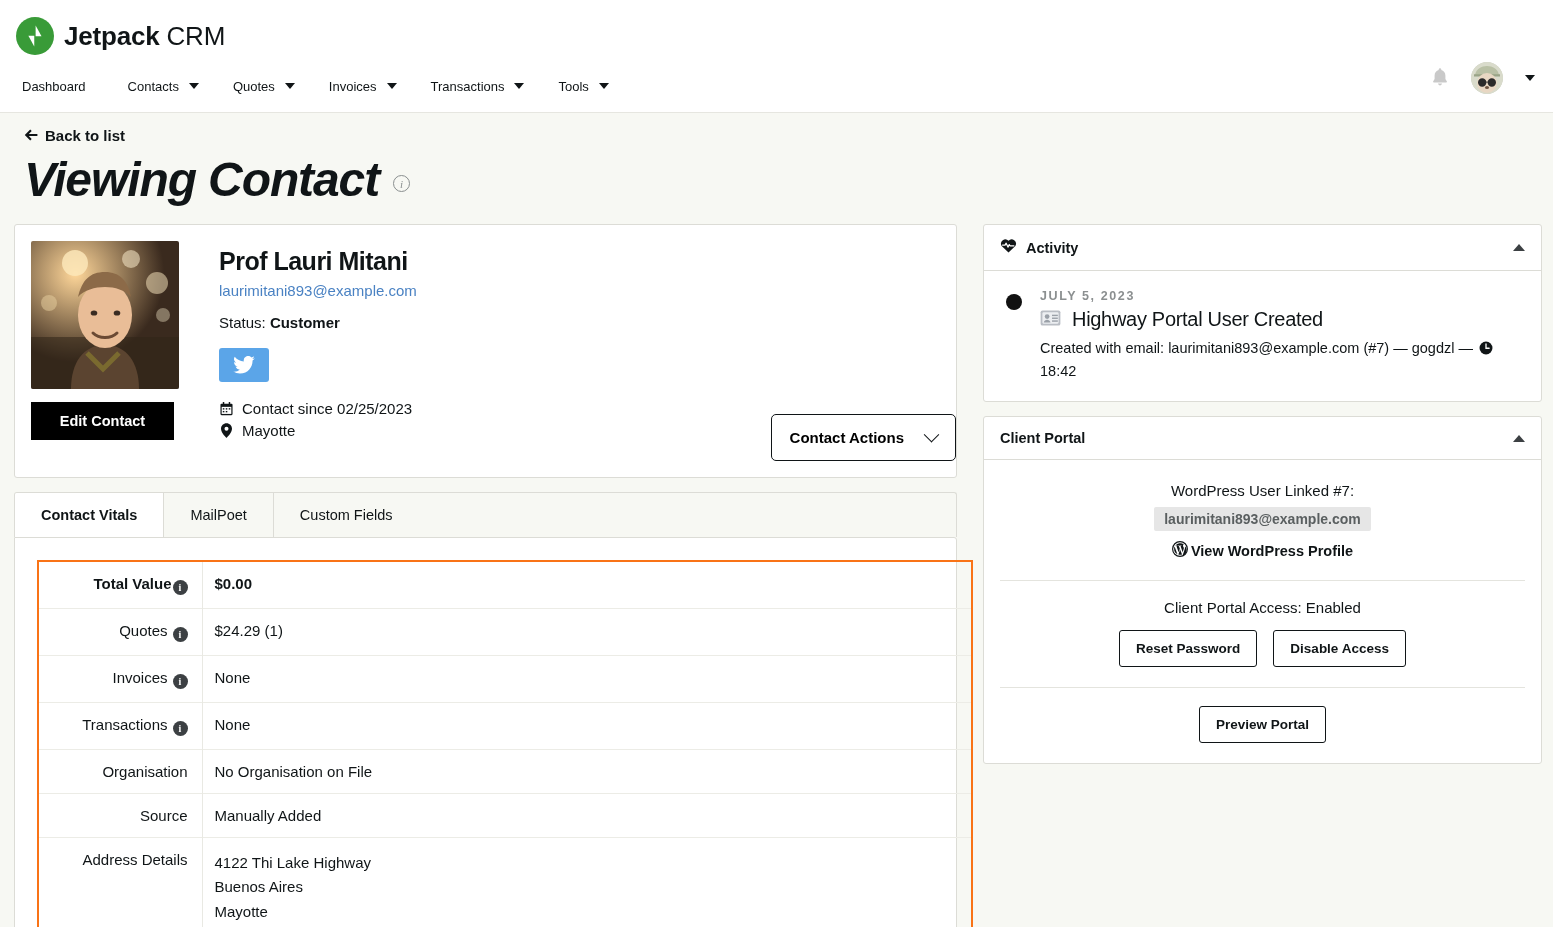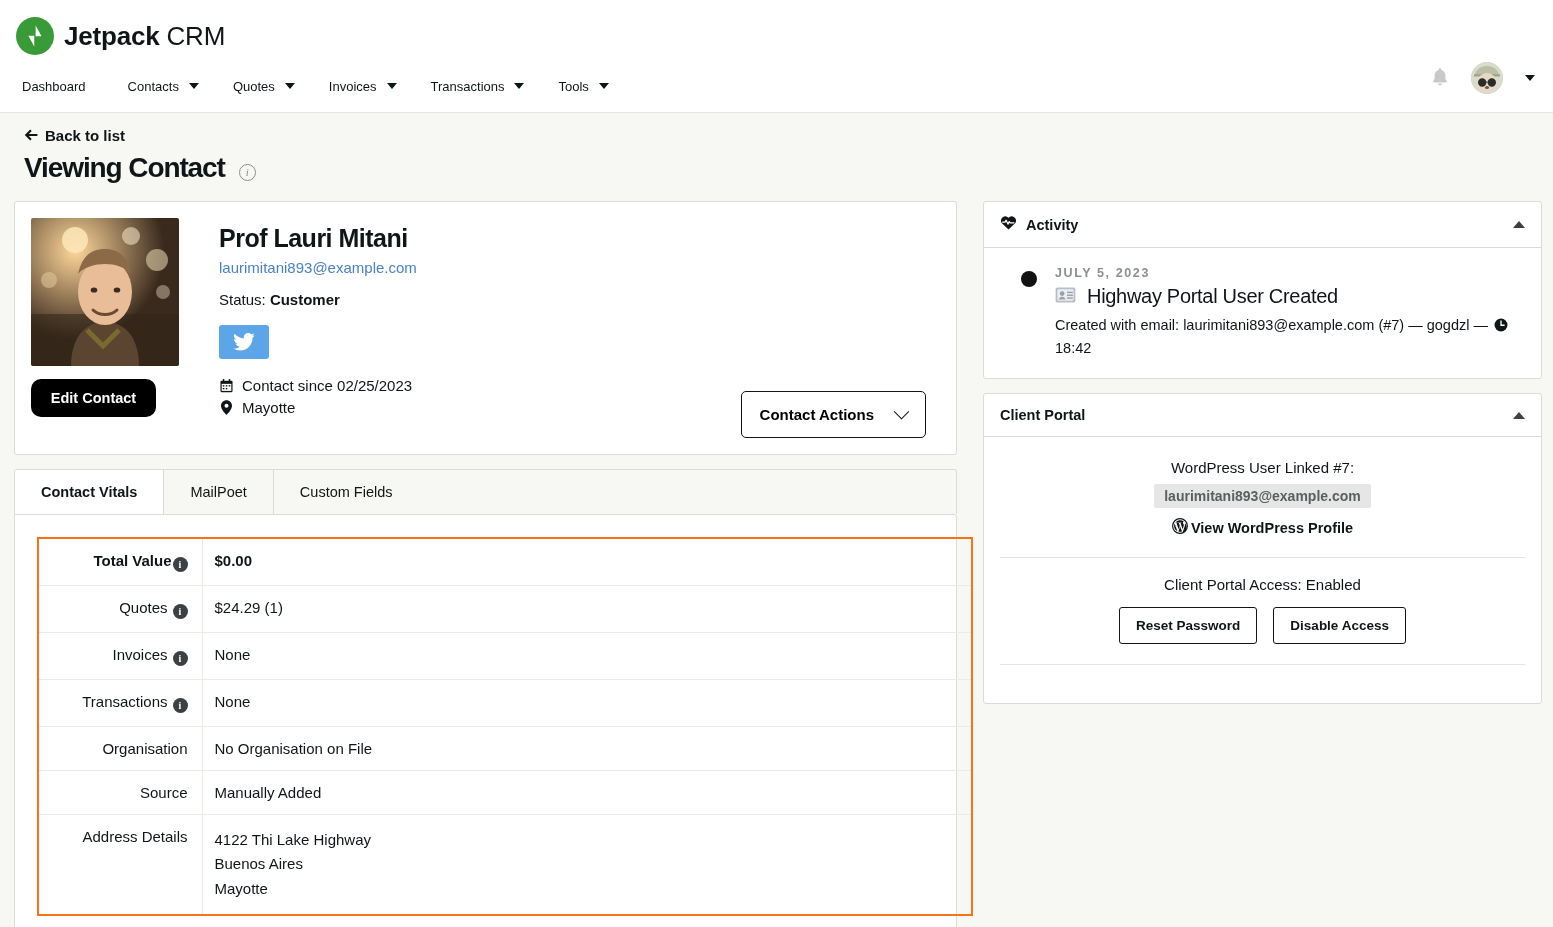--- a/index.html
+++ b/index.html
@@ -94,25 +94,26 @@
   .back-link {
     display: inline-flex; align-items: center; gap: 7px;
     font-size: 15px; font-weight: 600; color: #101517;
     text-decoration: none; cursor: pointer;
   }
   .page-title-row {
     display: flex; align-items: center; gap: 14px;
     margin-top: 6px;
   }
   .page-title {
-    font-size: 28px;
+    font-size: 48px;
     font-weight: 800;
     letter-spacing: -1.1px;
     margin: 0;
     line-height: 1.15;
+    font-style: italic;
   }
   .info-circle {
     width: 17px; height: 17px;
     border-radius: 50%;
     border: 1.4px solid #8a8f8f;
     color: #8a8f8f;
     font-size: 11px;
     font-family: "Liberation Serif", serif;
     font-style: italic;
     display: inline-flex;
@@ -146,25 +147,25 @@
   }
   .photo-col { width: 150px; flex: none; }
   .photo {
     width: 148px; height: 148px;
     border-radius: 2px;
     display: block;
     overflow: hidden;
   }
   .edit-btn {
     margin-top: 13px;
-    width: 125px;
+    width: 143px;
     background: #000000;
     color: #ffffff;
     border: none;
-    border-radius: 10px;
+    border-radius: 0;
     font-size: 14.5px;
     font-weight: 700;
     padding: 11px 0;
     cursor: pointer;
     font-family: "Liberation Sans", sans-serif;
   }
   .info-col { padding-left: 38px; padding-top: 6px; }
   .contact-name {
     font-size: 25px;
     font-weight: 800;
@@ -191,21 +192,21 @@
     margin-bottom: 18px;
   }
   .meta-line {
     font-size: 15px;
     display: flex; align-items: center; gap: 9px;
     margin-bottom: 5px;
   }
   .meta-icon { width: 14px; display:inline-flex; justify-content:center; flex:none; }
   .actions-btn {
     position: absolute;
-    right: 30px; bottom: 16px;
+    right: 0; bottom: 16px;
     display: inline-flex;
     align-items: center;
     gap: 22px;
     background: #ffffff;
     border: 1.6px solid #101517;
     border-radius: 5px;
     font-size: 15px;
     font-weight: 700;
     padding: 14px 18px;
     cursor: pointer;
@@ -306,21 +307,21 @@
   .caret-up {
     width: 0; height: 0;
     border-left: 6px solid transparent;
     border-right: 6px solid transparent;
     border-bottom: 7px solid #3c4043;
     cursor: pointer;
   }
   .panel-body { padding: 18px 16px 20px 16px; }
 
   
-  .activity-item { display: flex; gap: 18px; padding-left: 6px; justify-content: flex-end; }
+  .activity-item { display: flex; gap: 18px; padding-left: 6px; }
   .dot {
     width: 16px; height: 16px;
     border-radius: 50%;
     background: #111111;
     margin-top: 5px;
     flex: none;
   }
   .act-date {
     font-size: 12.5px;
     font-weight: 700;
@@ -647,17 +648,20 @@
         <div class="cp-rule"></div>
 
         <div class="cp-access">Client Portal Access: Enabled</div>
         <div class="cp-btn-row">
           <button class="btn-outline">Reset Password</button>
           <button class="btn-outline">Disable Access</button>
         </div>
 
         <div class="cp-rule"></div>
 
+        <div class="cp-preview-wrap">
+          <button class="btn-outline">Preview Portal</button>
+        </div>
       </div>
     </div>
 
   </div>
 </div>
 
 </body></html>

